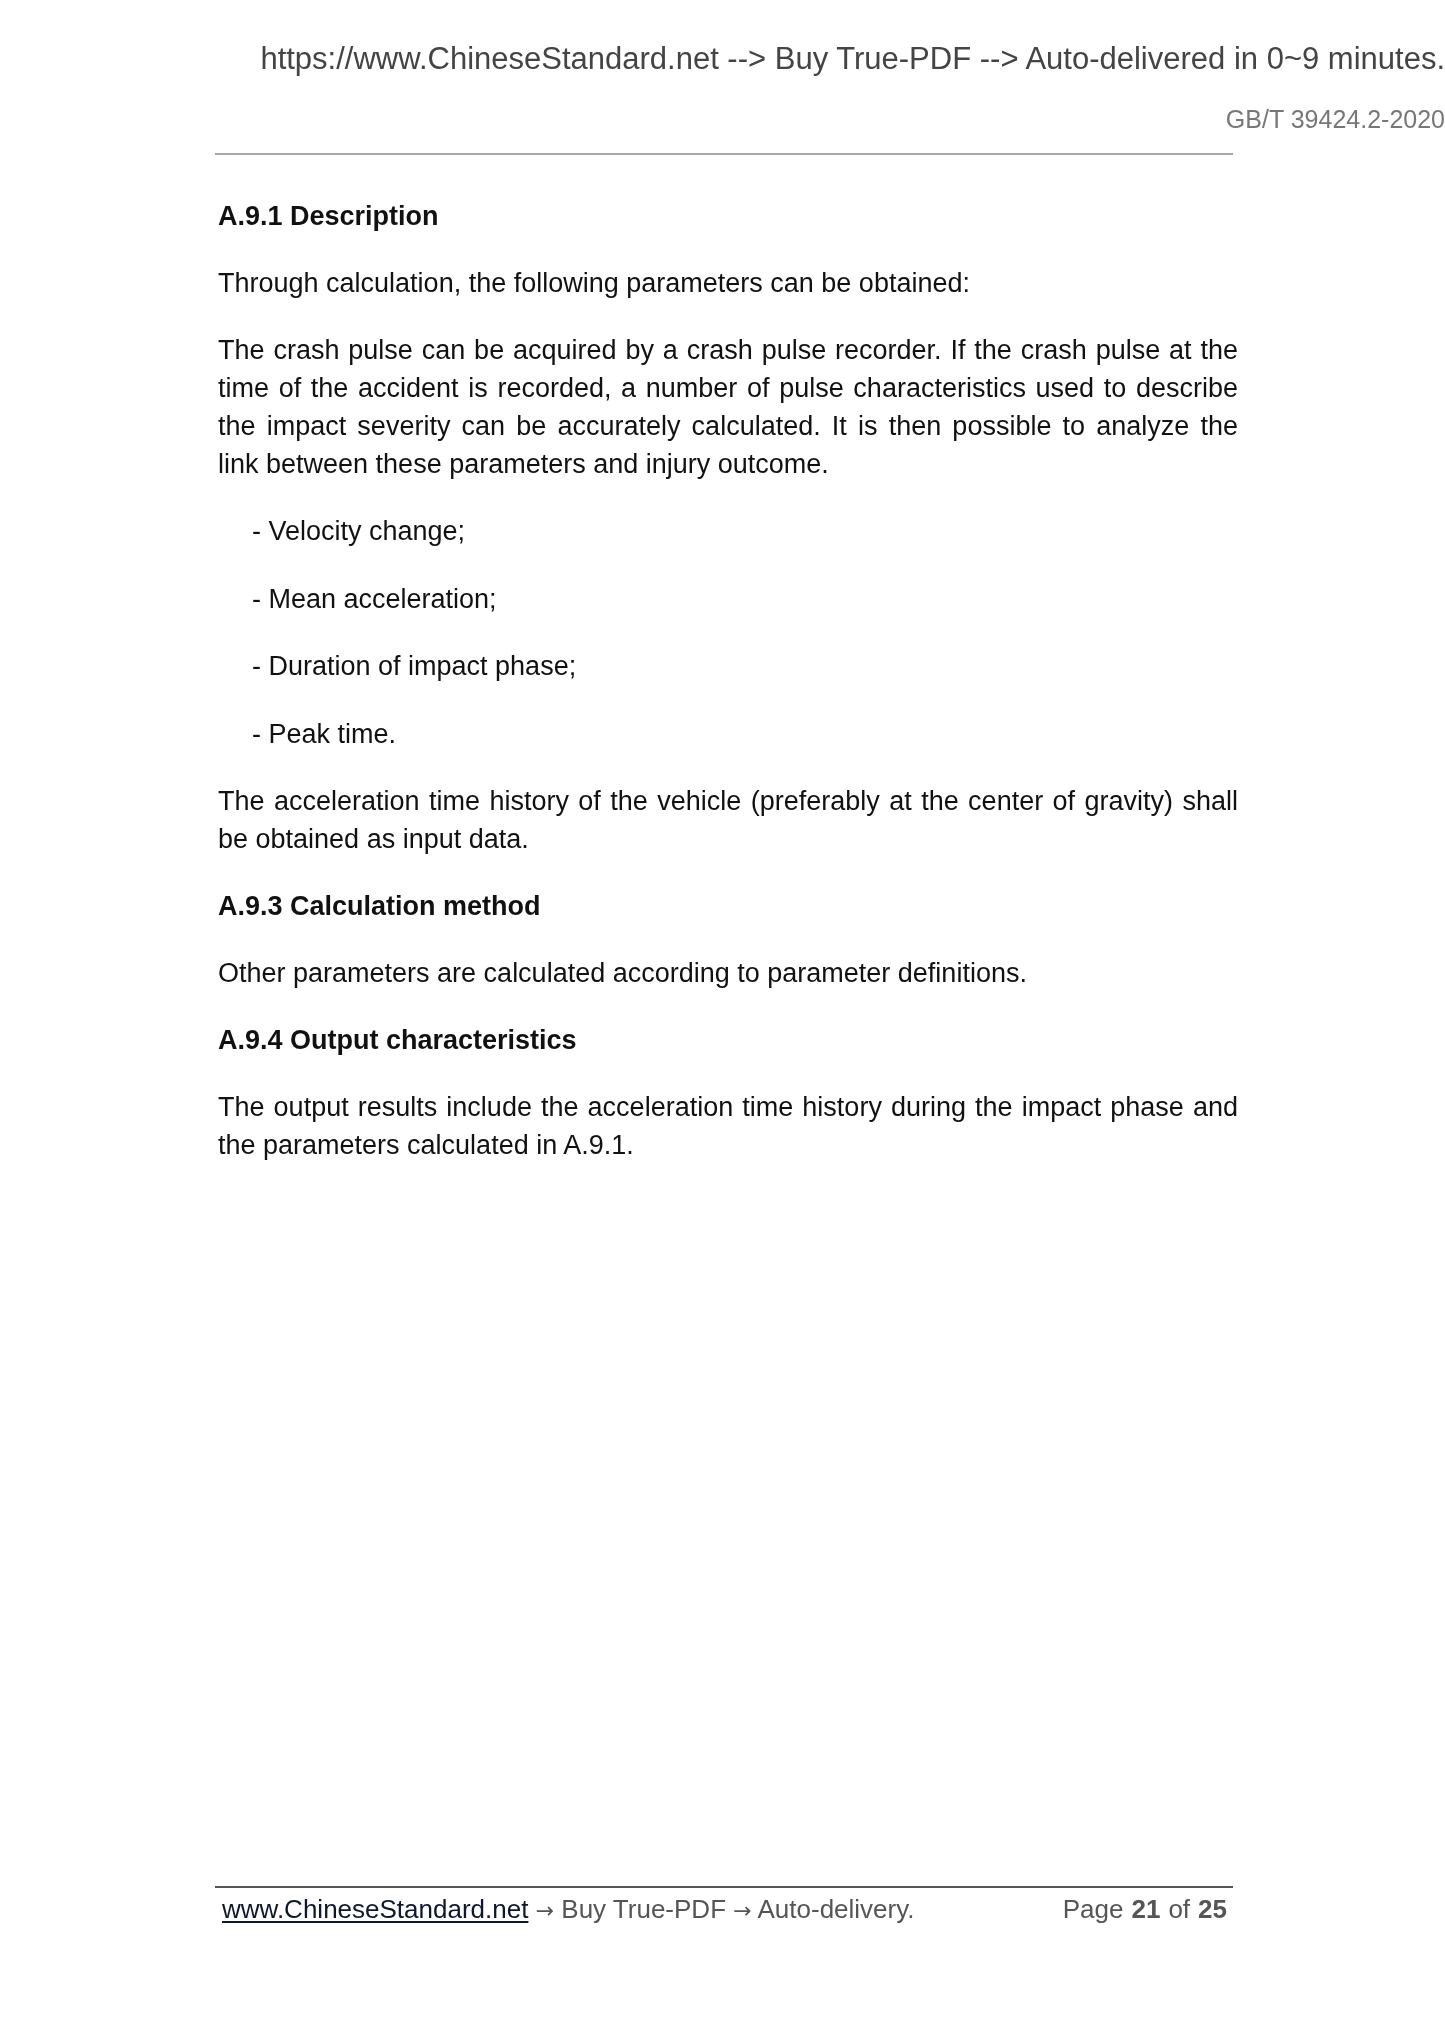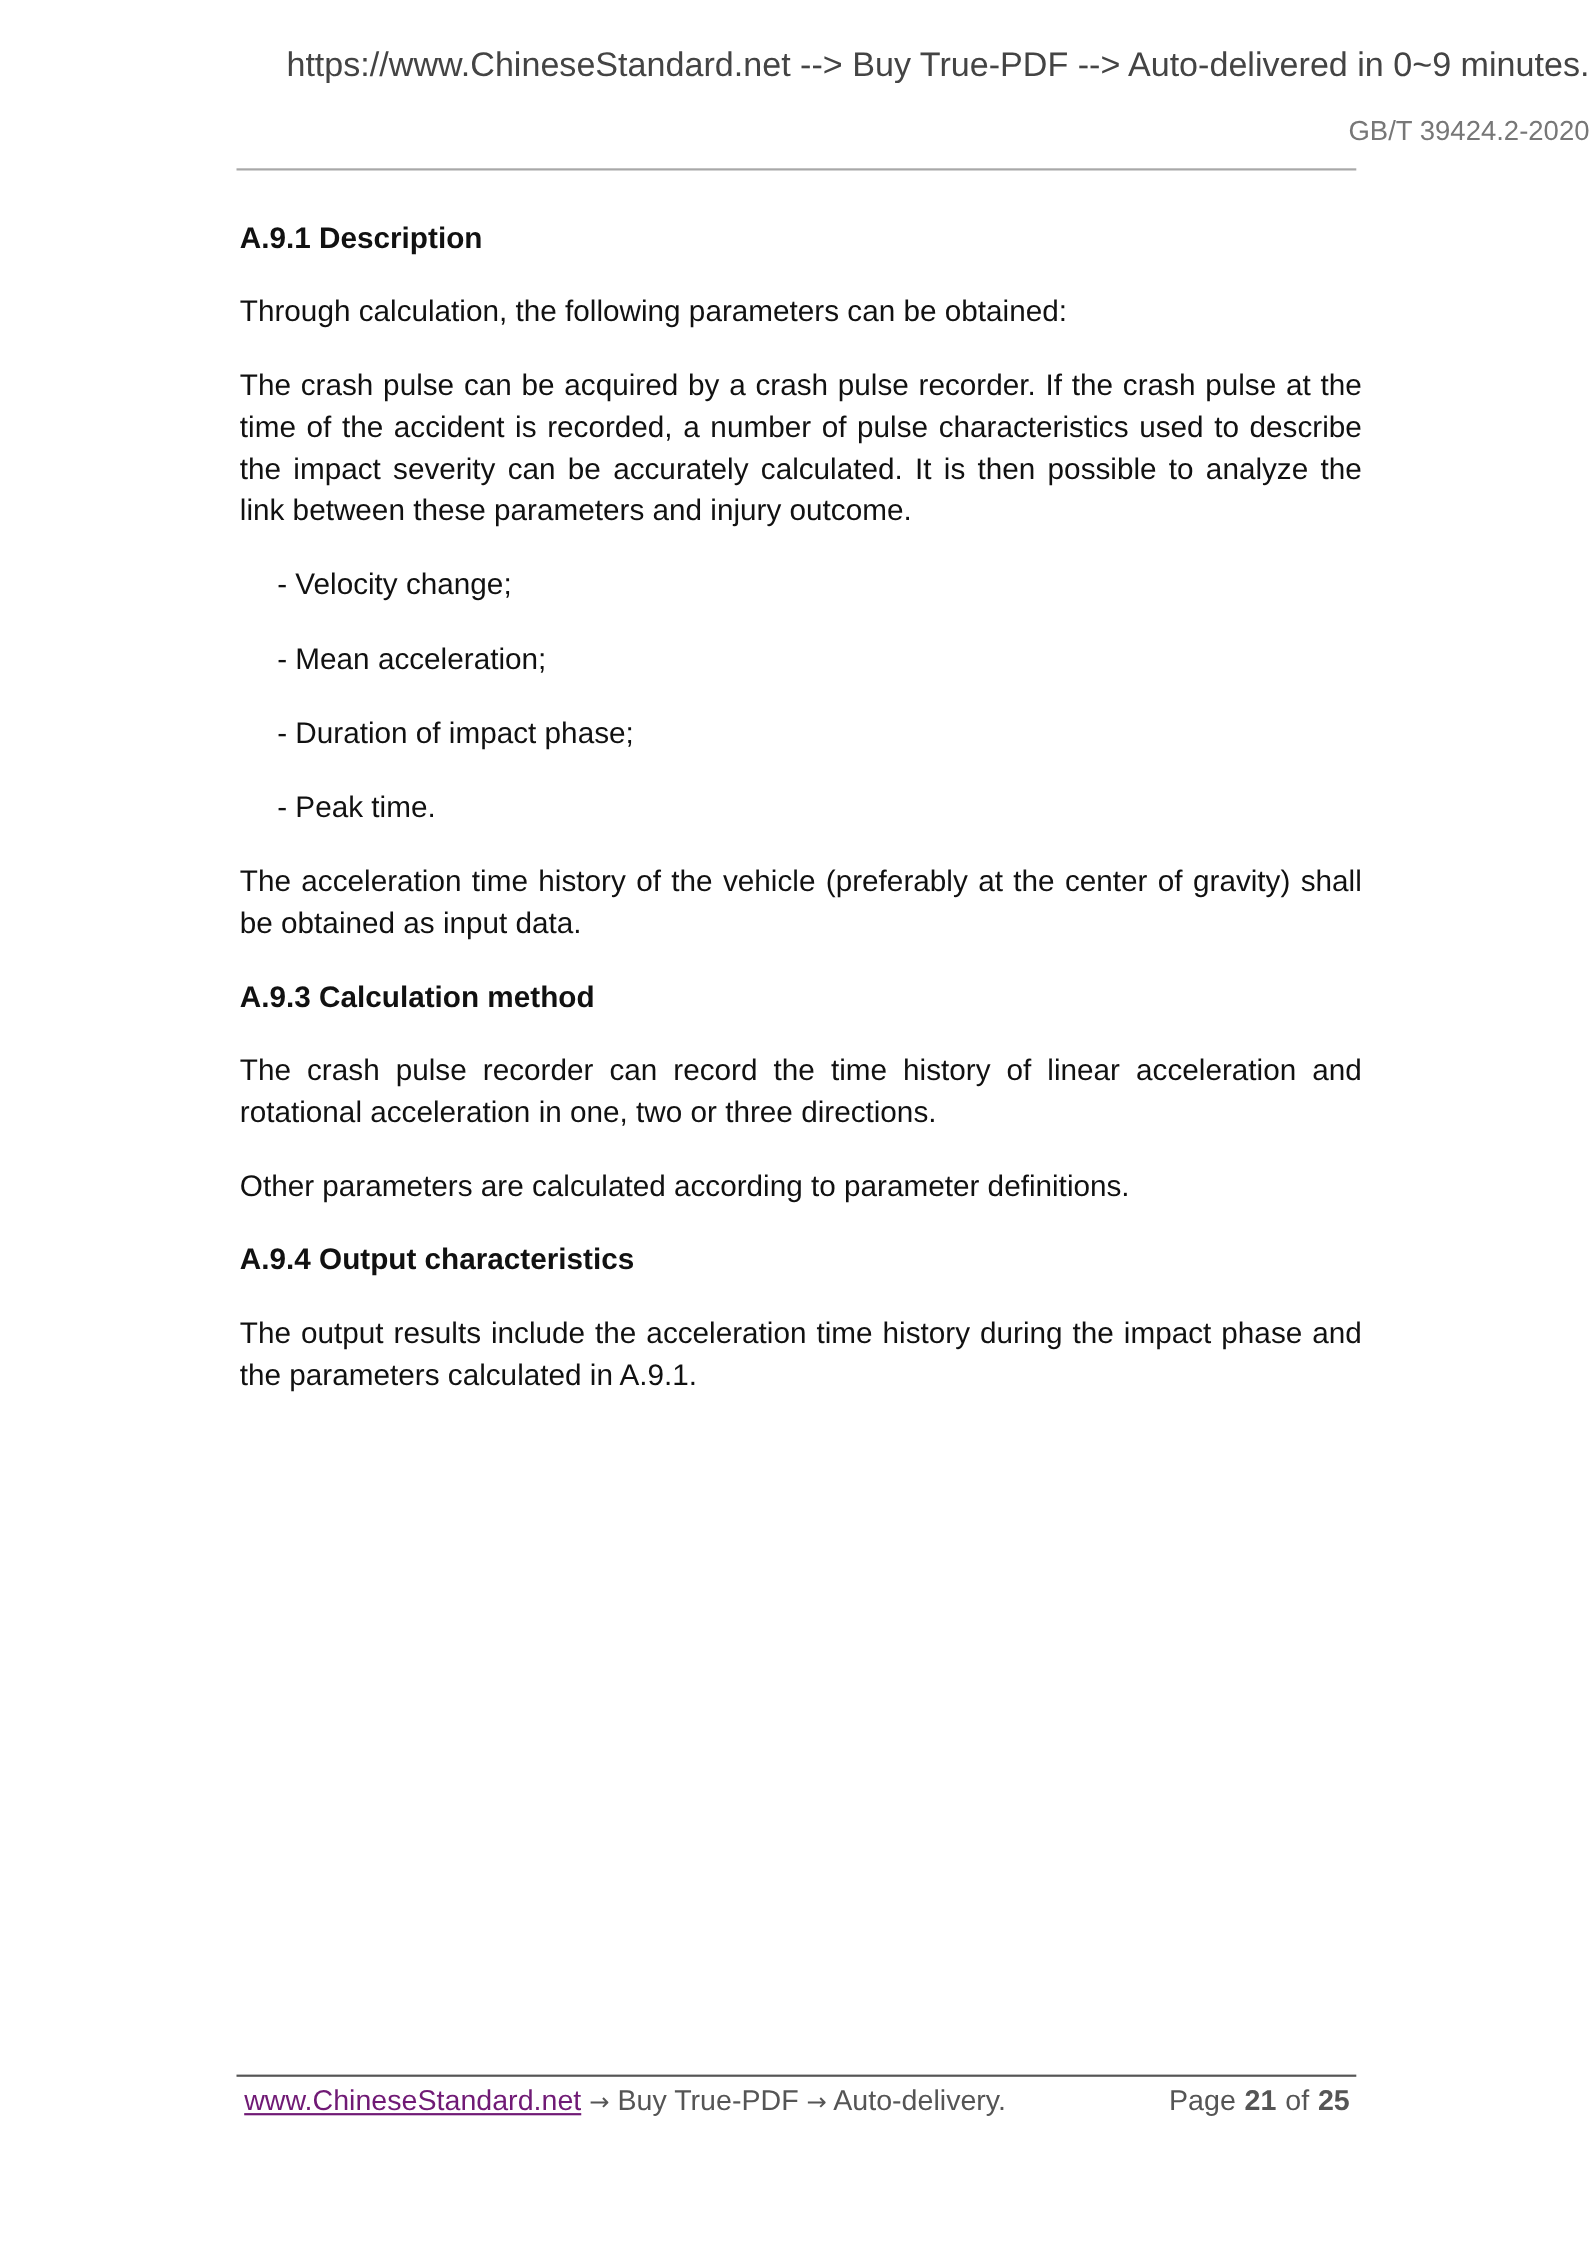--- a/index.html
+++ b/index.html
@@ -90,21 +90,21 @@
       width: 1005px;
       top: 1893px;
       font-size: 26px;
       line-height: 32px;
       color: #555555;
       display: flex;
       justify-content: space-between;
       white-space: nowrap;
     }
     .footer-link {
-      color: #701a75;
+      color: #0f172a;
       text-decoration: underline;
       text-decoration-thickness: 2px;
       text-underline-offset: 3px;
     }
     .footer-arrow {
       font-family: "DejaVu Sans", sans-serif;
       font-size: 22px;
     }
     .page-info .num {
       font-weight: bold;
@@ -135,21 +135,20 @@
       <li class="list-item">- Peak time.</li>
     </ul>
   </section>
 
   <section>
     <p class="para">The acceleration time history of the vehicle (preferably at the center of gravity) shall be obtained as input data.</p>
   </section>
 
   <section>
     <div class="heading">A.9.3 Calculation method</div>
-    <p class="para">The crash pulse recorder can record the time history of linear acceleration and rotational acceleration in one, two or three directions.</p>
     <p class="para">Other parameters are calculated according to parameter definitions.</p>
   </section>
 
   <section>
     <div class="heading">A.9.4 Output characteristics</div>
     <p class="para">The output results include the acceleration time history during the impact phase and the parameters calculated in A.9.1.</p>
   </section>
 </div>
 
 <div class="footer-rule"></div>

